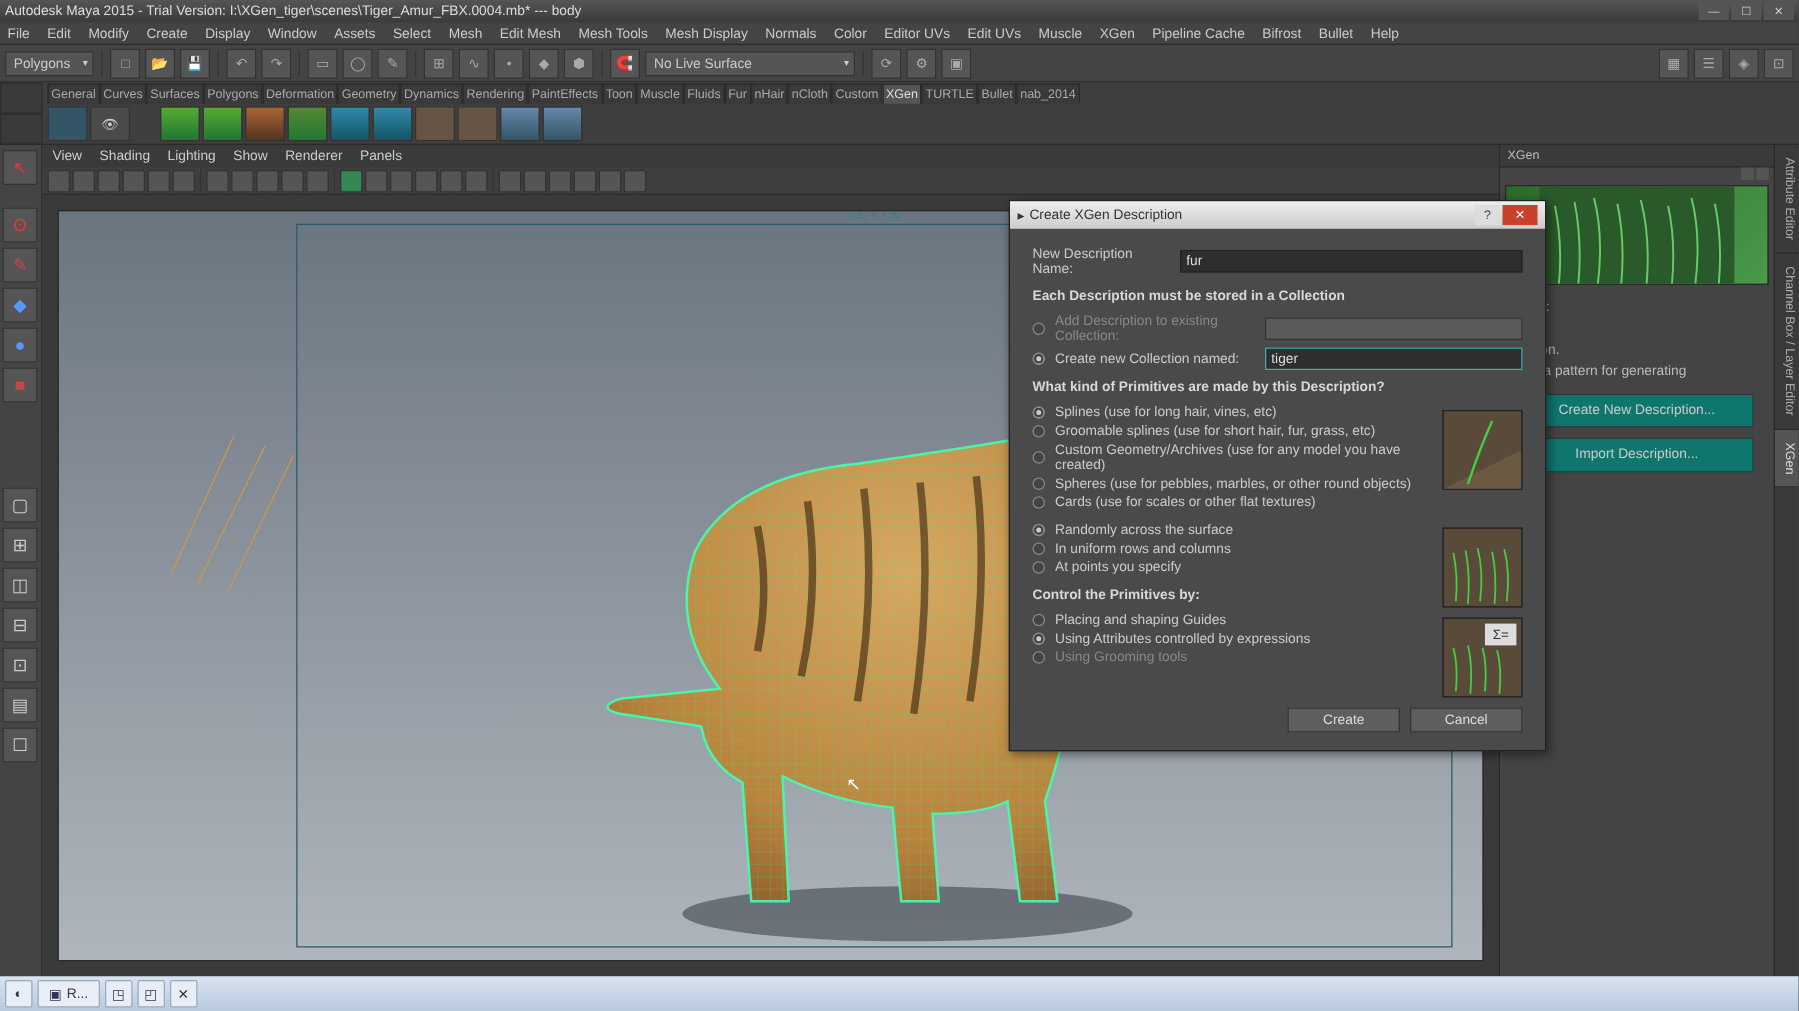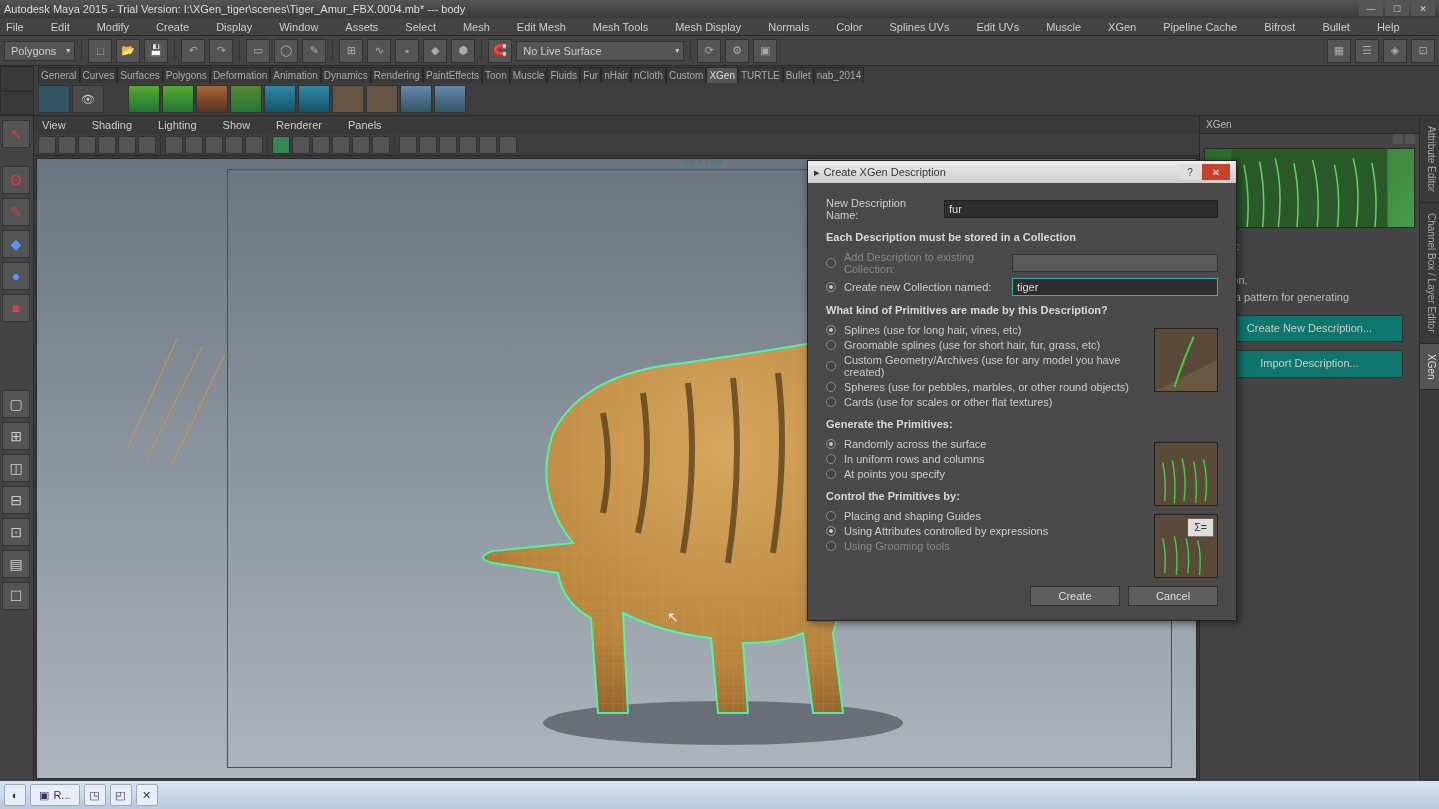--- a/index.html
+++ b/index.html
@@ -4,21 +4,21 @@
 <style>
 * { margin: 0; padding: 0; box-sizing: border-box; font-family: "Segoe UI", Tahoma, sans-serif; font-size: 11px; }
 body { background: #444; color: #ccc; width: 1439px; height: 809px; overflow: hidden; position: relative; }
 
 
 .titlebar { height: 18px; background: linear-gradient(#555, #3a3a3a); display: flex; align-items: center; padding: 0 4px; color: #ddd; }
 .titlebar .spacer { flex: 1; }
 .titlebar .win-btn { width: 24px; height: 14px; background: #555; margin-left: 2px; display: flex; align-items: center; justify-content: center; color: #ccc; font-size: 9px; cursor: pointer; }
 
 
-.menubar { height: 18px; background: #444; display: flex; align-items: center; padding: 0 6px; gap: 27px; border-bottom: 1px solid #2a2a2a; }
+.menubar { height: 18px; background: #444; display: flex; align-items: center; padding: 0 6px; gap: 14px; border-bottom: 1px solid #2a2a2a; }
 .menubar span { color: #ccc; cursor: pointer; }
 
 
 .statusrow { height: 30px; background: #444; display: flex; align-items: center; padding: 2px 4px; gap: 4px; border-bottom: 1px solid #2a2a2a; }
 .dropdown { background: #555; border: 1px solid #333; padding: 2px 18px 2px 6px; color: #ccc; height: 20px; display: flex; align-items: center; position: relative; cursor: pointer; }
 .dropdown::after { content: "▾"; position: absolute; right: 4px; font-size: 8px; }
 .tool-icon { width: 24px; height: 24px; background: #555; border: 1px solid #333; display: flex; align-items: center; justify-content: center; color: #aaa; cursor: pointer; }
 .sep { width: 1px; height: 20px; background: #333; margin: 0 2px; }
 
 
@@ -35,25 +35,25 @@
 
 .workarea { position: absolute; top: 116px; left: 0; right: 0; bottom: 28px; display: flex; }
 
 
 .toolbox { width: 34px; background: #444; border-right: 1px solid #2a2a2a; display: flex; flex-direction: column; padding: 4px 2px; gap: 4px; }
 .tbx { width: 28px; height: 28px; background: #555; border: 1px solid #333; display: flex; align-items: center; justify-content: center; cursor: pointer; font-size: 14px; }
 .tbx.gap { background: transparent; border: none; height: 10px; }
 
 
 .viewport-col { flex: 1; display: flex; flex-direction: column; background: #3a3a3a; }
-.vp-menus { height: 18px; display: flex; align-items: center; gap: 26px; padding: 0 8px; color: #ccc; }
+.vp-menus { height: 18px; display: flex; align-items: center; gap: 14px; padding: 0 8px; color: #ccc; }
 .vp-menus span { cursor: pointer; }
 .vp-tools { height: 22px; display: flex; align-items: center; padding: 0 4px; gap: 2px; background: #3e3e3e; border-bottom: 1px solid #2a2a2a; }
 .vp-ico { width: 18px; height: 18px; background: #555; border: 1px solid #333; cursor: pointer; border-radius: 2px; }
-.vp-canvas { flex: 1; background: linear-gradient(#6b7580, #aeb5bc); position: relative; overflow: hidden; margin: 2px; border: 1px solid #2a2a2a; }
+.vp-canvas { flex: 1; background: linear-gradient(#6b7580, #aeb5bc); position: relative; overflow: hidden; margin: 12px; border: 1px solid #2a2a2a; }
 
 
 .rightpanel { width: 220px; background: #444; border-left: 1px solid #2a2a2a; display: flex; flex-direction: column; }
 .rp-tab { height: 18px; background: #3a3a3a; color: #bbb; display: flex; align-items: center; padding: 0 6px; border-bottom: 1px solid #2a2a2a; font-size: 10px; }
 .rp-thumb { height: 80px; margin: 4px; background: linear-gradient(135deg, #2a6b2a, #4a9a4a); border: 1px solid #2a2a2a; }
 .rp-body { flex: 1; padding: 6px; color: #bbb; font-size: 10px; line-height: 1.6; }
 .rp-btn { display: block; width: 90%; margin: 8px auto; padding: 4px; background: #0f766e; border: 1px solid #333; color: #ccc; text-align: center; cursor: pointer; }
 
 
 .sidetabs { width: 20px; background: #3a3a3a; border-left: 1px solid #2a2a2a; display: flex; flex-direction: column; }
@@ -113,21 +113,21 @@
   <span>Display</span>
   <span>Window</span>
   <span>Assets</span>
   <span>Select</span>
   <span>Mesh</span>
   <span>Edit Mesh</span>
   <span>Mesh Tools</span>
   <span>Mesh Display</span>
   <span>Normals</span>
   <span>Color</span>
-  <span>Splines UVs</span>
+  <span>Editor UVs</span>
   <span>Edit UVs</span>
   <span>Muscle</span>
   <span>XGen</span>
   <span>Pipeline Cache</span>
   <span>Bifrost</span>
   <span>Bullet</span>
   <span>Help</span>
 </div>
 
 <div class="statusrow">
@@ -172,21 +172,21 @@
       <div></div>
       <div></div>
     </div>
   <div class="shelf-main">
     <div class="shelf-tabs">
       <div class="shelf-tab">General</div>
       <div class="shelf-tab">Curves</div>
       <div class="shelf-tab">Surfaces</div>
       <div class="shelf-tab">Polygons</div>
       <div class="shelf-tab">Deformation</div>
-      <div class="shelf-tab">Animation</div>
+      <div class="shelf-tab">Geometry</div>
       <div class="shelf-tab">Dynamics</div>
       <div class="shelf-tab">Rendering</div>
       <div class="shelf-tab">PaintEffects</div>
       <div class="shelf-tab">Toon</div>
       <div class="shelf-tab">Muscle</div>
       <div class="shelf-tab">Fluids</div>
       <div class="shelf-tab">Fur</div>
       <div class="shelf-tab">nHair</div>
       <div class="shelf-tab">nCloth</div>
       <div class="shelf-tab">Custom</div>
@@ -458,21 +458,20 @@
         </div>
       <div class="dlg-thumb">
         <svg class="grass-svg" viewBox="0 0 64 64">
             <rect width="64" height="64" fill="#5a4a3a"></rect>
             <path d="M0 64 L64 32 L64 64 Z" fill="#6a5a44"></path>
             <path d="M20 60 Q30 30 40 8" stroke="#4c4" stroke-width="2" fill="none"></path>
           </svg>
       </div>
     </div>
 
-    <div class="dlg-heading">Generate the Primitives:</div>
     <div class="dlg-section">
       <div class="dlg-radio-row">
           <div class="radio on"></div>
           <span class="radio-label">Randomly across the surface</span>
         </div>
       <div class="dlg-radio-row">
           <div class="radio"></div>
           <span class="radio-label">In uniform rows and columns</span>
         </div>
       <div class="dlg-radio-row">

